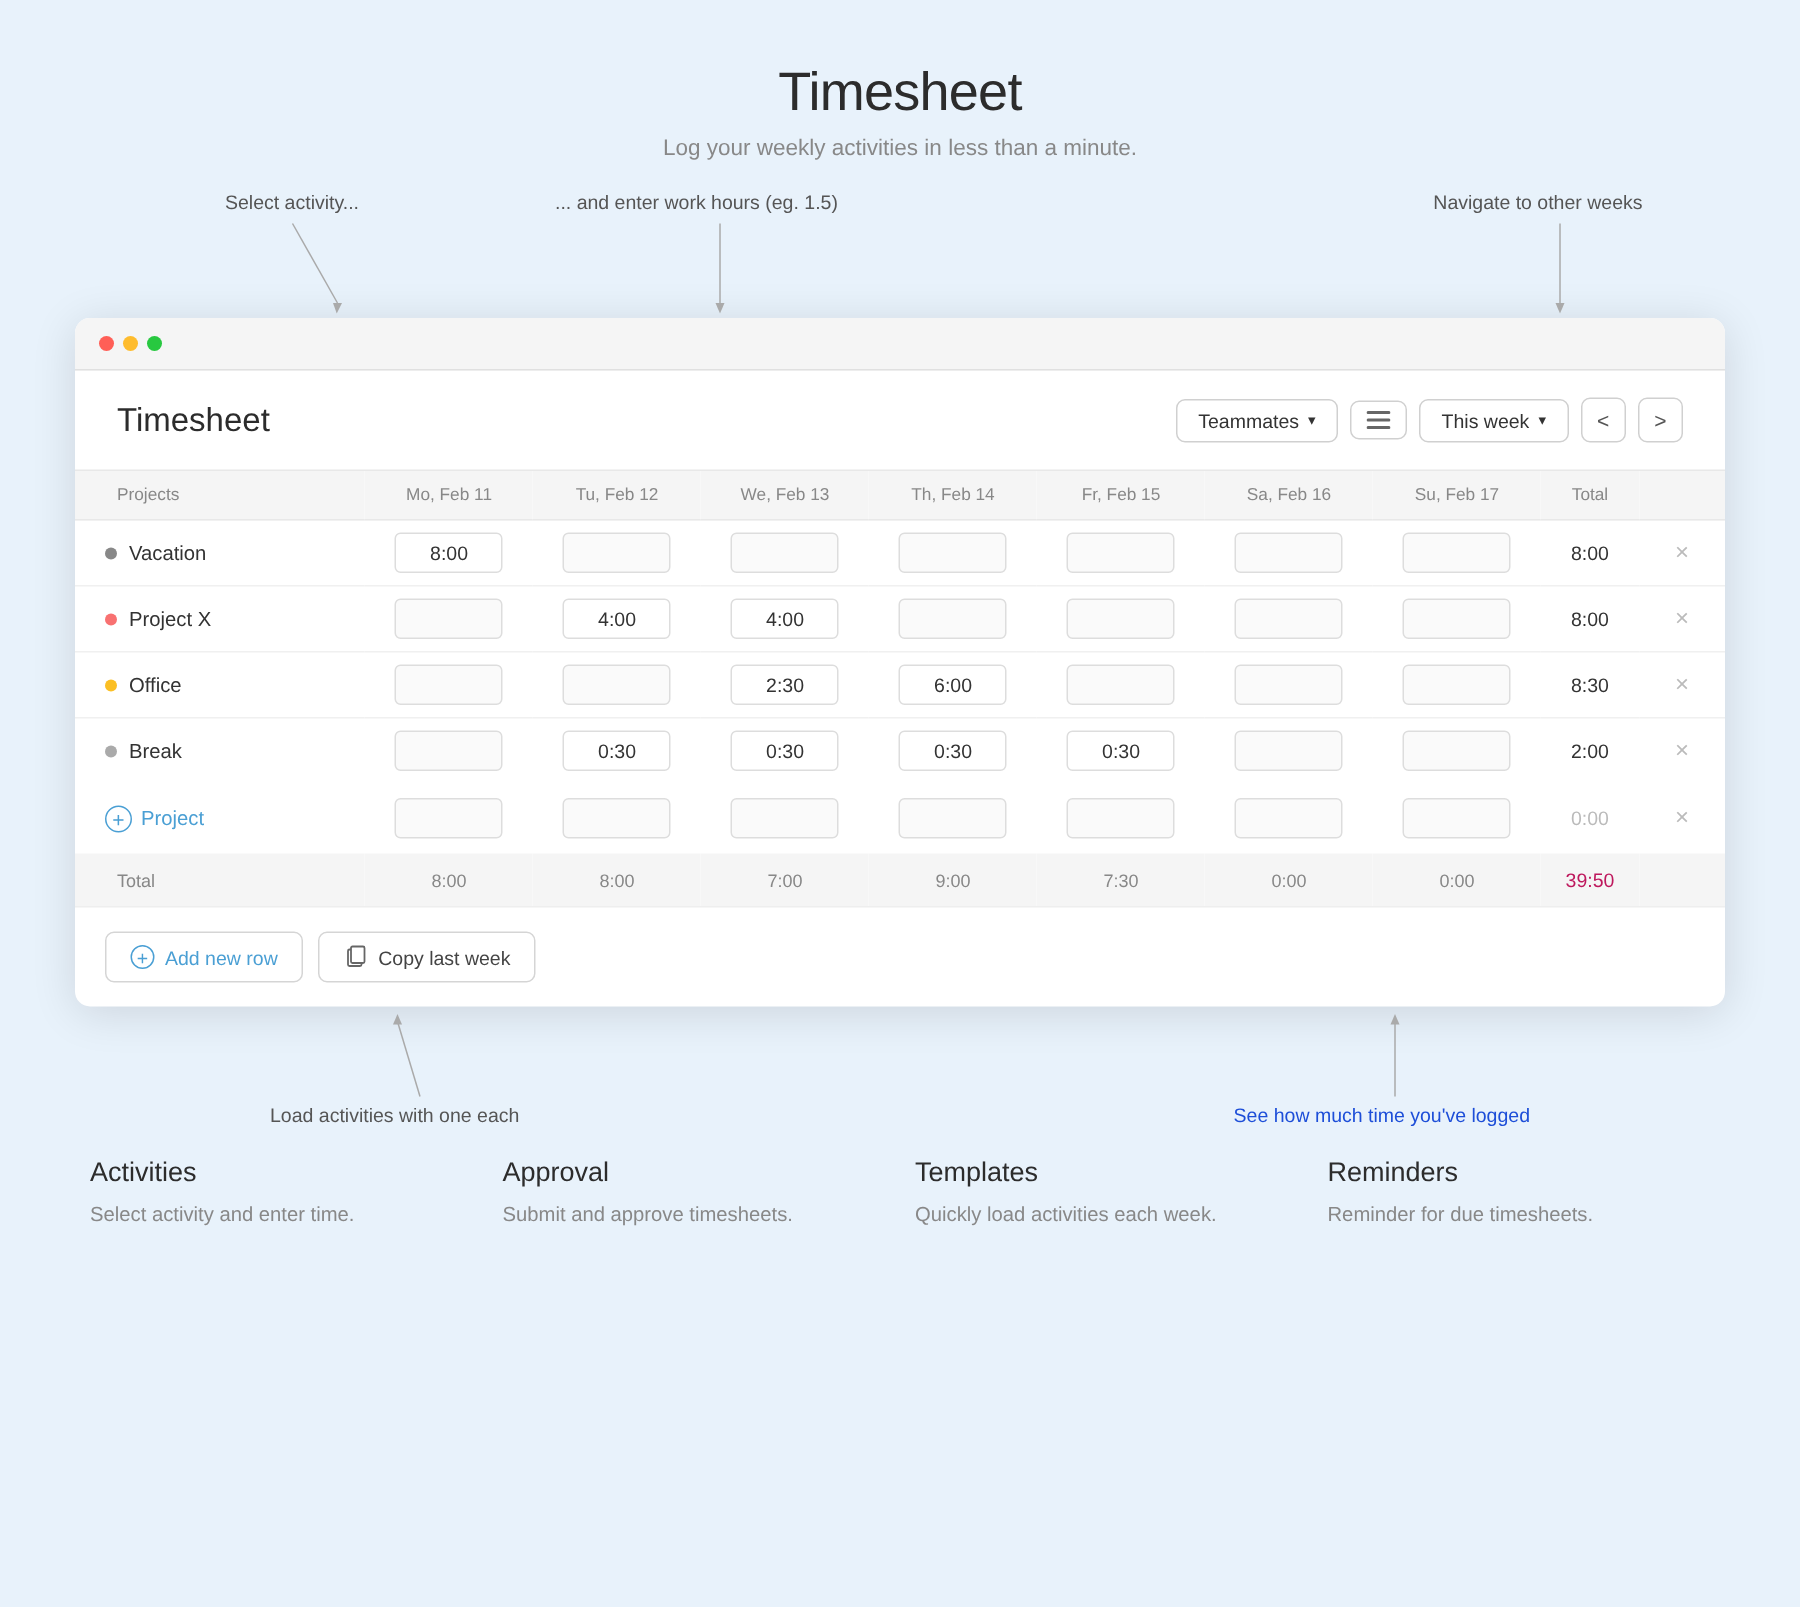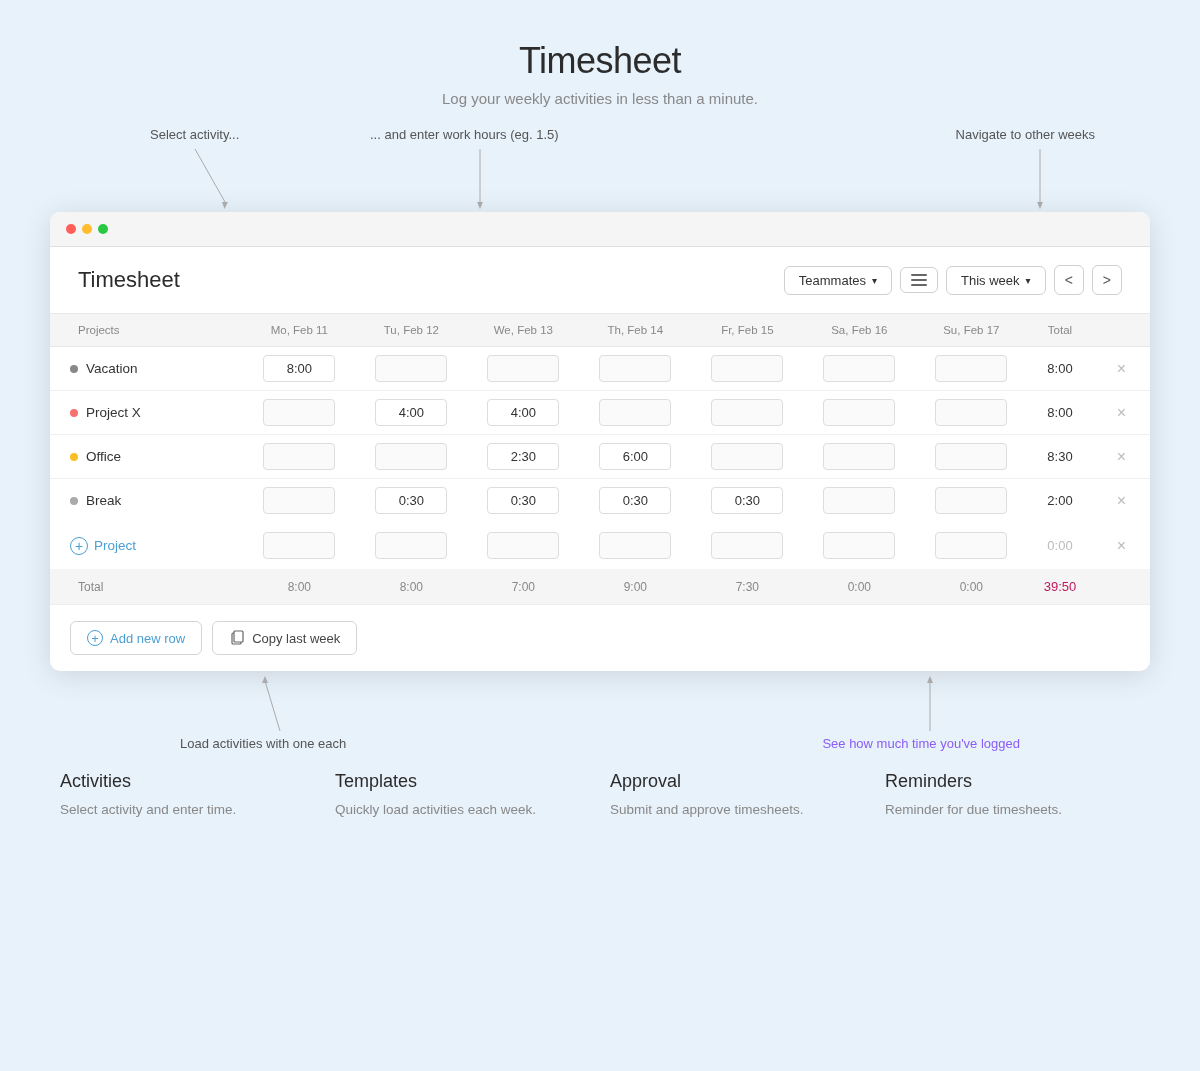--- a/index.html
+++ b/index.html
@@ -475,33 +475,33 @@
 <div style="position:relative; width:1100px; margin:0 auto; height:80px;">
   <svg style="position:absolute;top:0;left:0;width:100%;height:100%;pointer-events:none;">
 
     <line x1="230" y1="60" x2="215" y2="10" stroke="#aaa" stroke-width="1"></line>
     <polygon points="212,12 218,12 215,5" fill="#aaa"></polygon>
 
     <line x1="880" y1="60" x2="880" y2="10" stroke="#aaa" stroke-width="1"></line>
     <polygon points="877,12 883,12 880,5" fill="#aaa"></polygon>
   </svg>
   <div style="position:absolute; left:130px; top:65px; font-size:13px; color:#555;">Load activities with one each</div>
-  <div style="position:absolute; right:130px; top:65px; font-size:13px; color:#8b5cf6; text-align:center;">See how much time you've logged</div>
+  <div style="position:absolute; right:130px; top:65px; font-size:13px; color:#1d4ed8; text-align:center;">See how much time you've logged</div>
 </div>
 
 <div class="features">
   <div class="feature-item">
     <div class="feature-title">Activities</div>
     <div class="feature-desc">Select activity and enter time.</div>
   </div>
   <div class="feature-item">
+    <div class="feature-title">Approval</div>
+    <div class="feature-desc">Submit and approve timesheets.</div>
+  </div>
+  <div class="feature-item">
     <div class="feature-title">Templates</div>
     <div class="feature-desc">Quickly load activities each week.</div>
-  </div>
-  <div class="feature-item">
-    <div class="feature-title">Approval</div>
-    <div class="feature-desc">Submit and approve timesheets.</div>
   </div>
   <div class="feature-item">
     <div class="feature-title">Reminders</div>
     <div class="feature-desc">Reminder for due timesheets.</div>
   </div>
 </div>
 
 </body></html>

